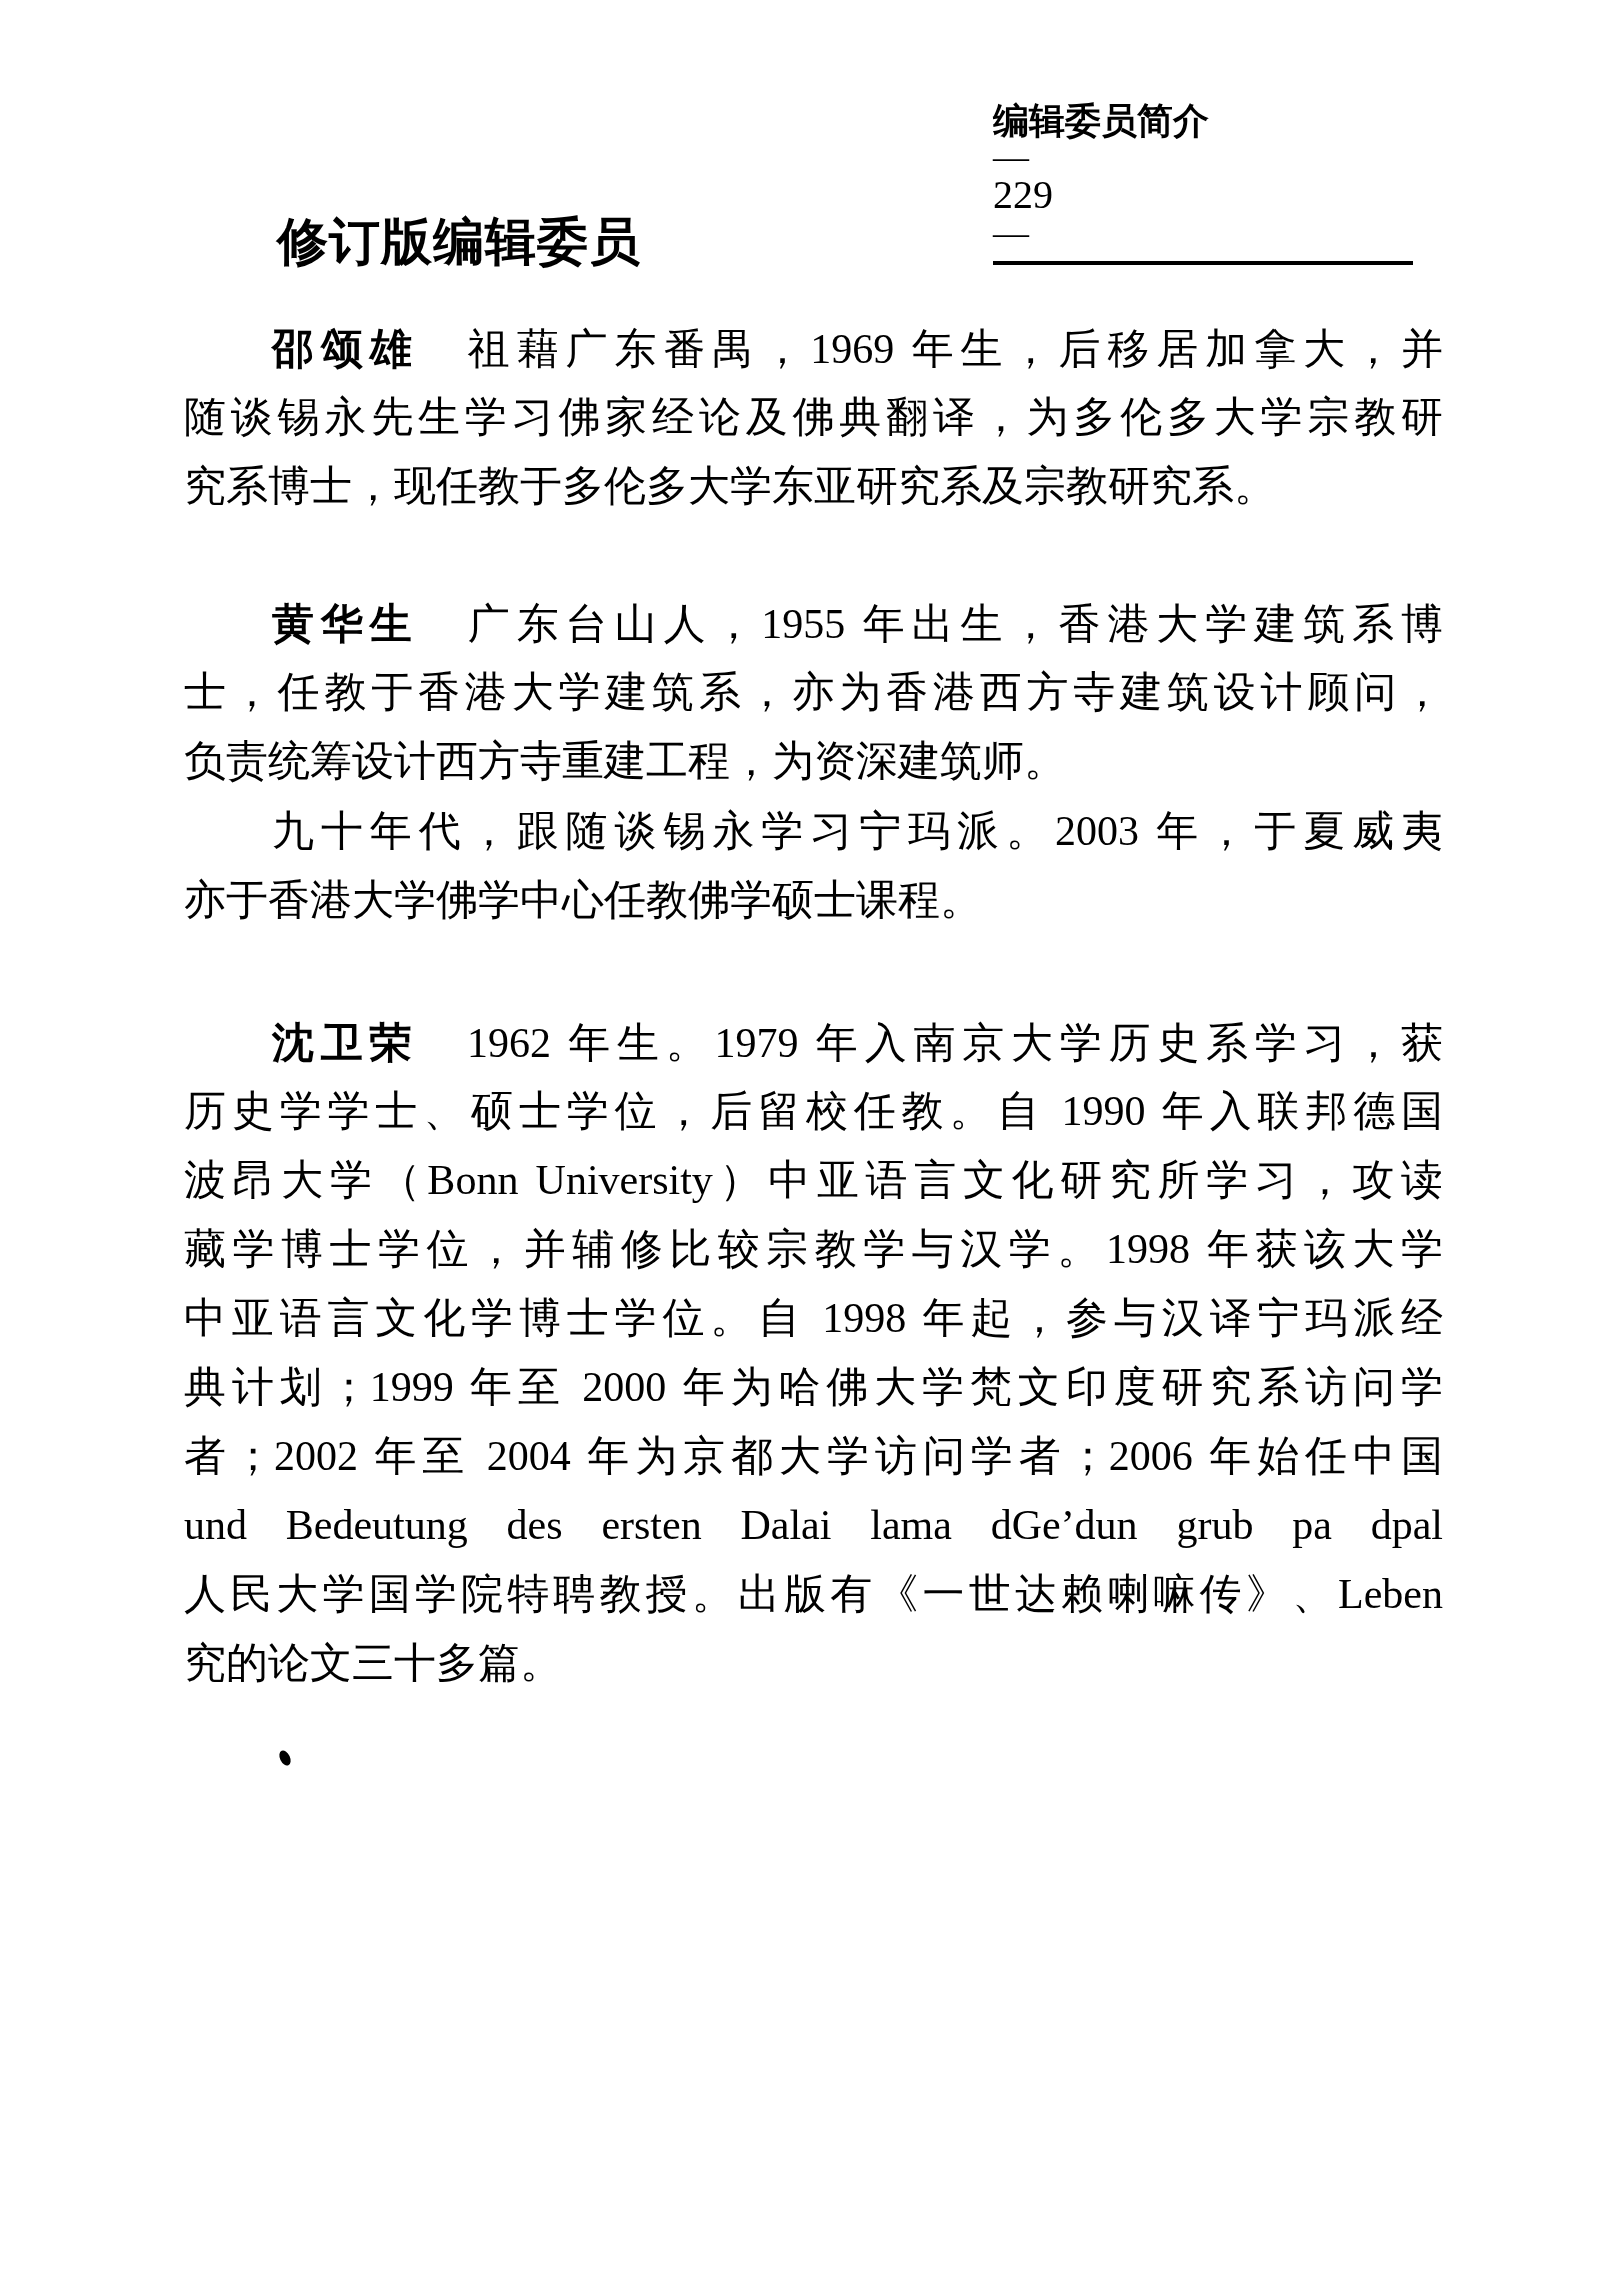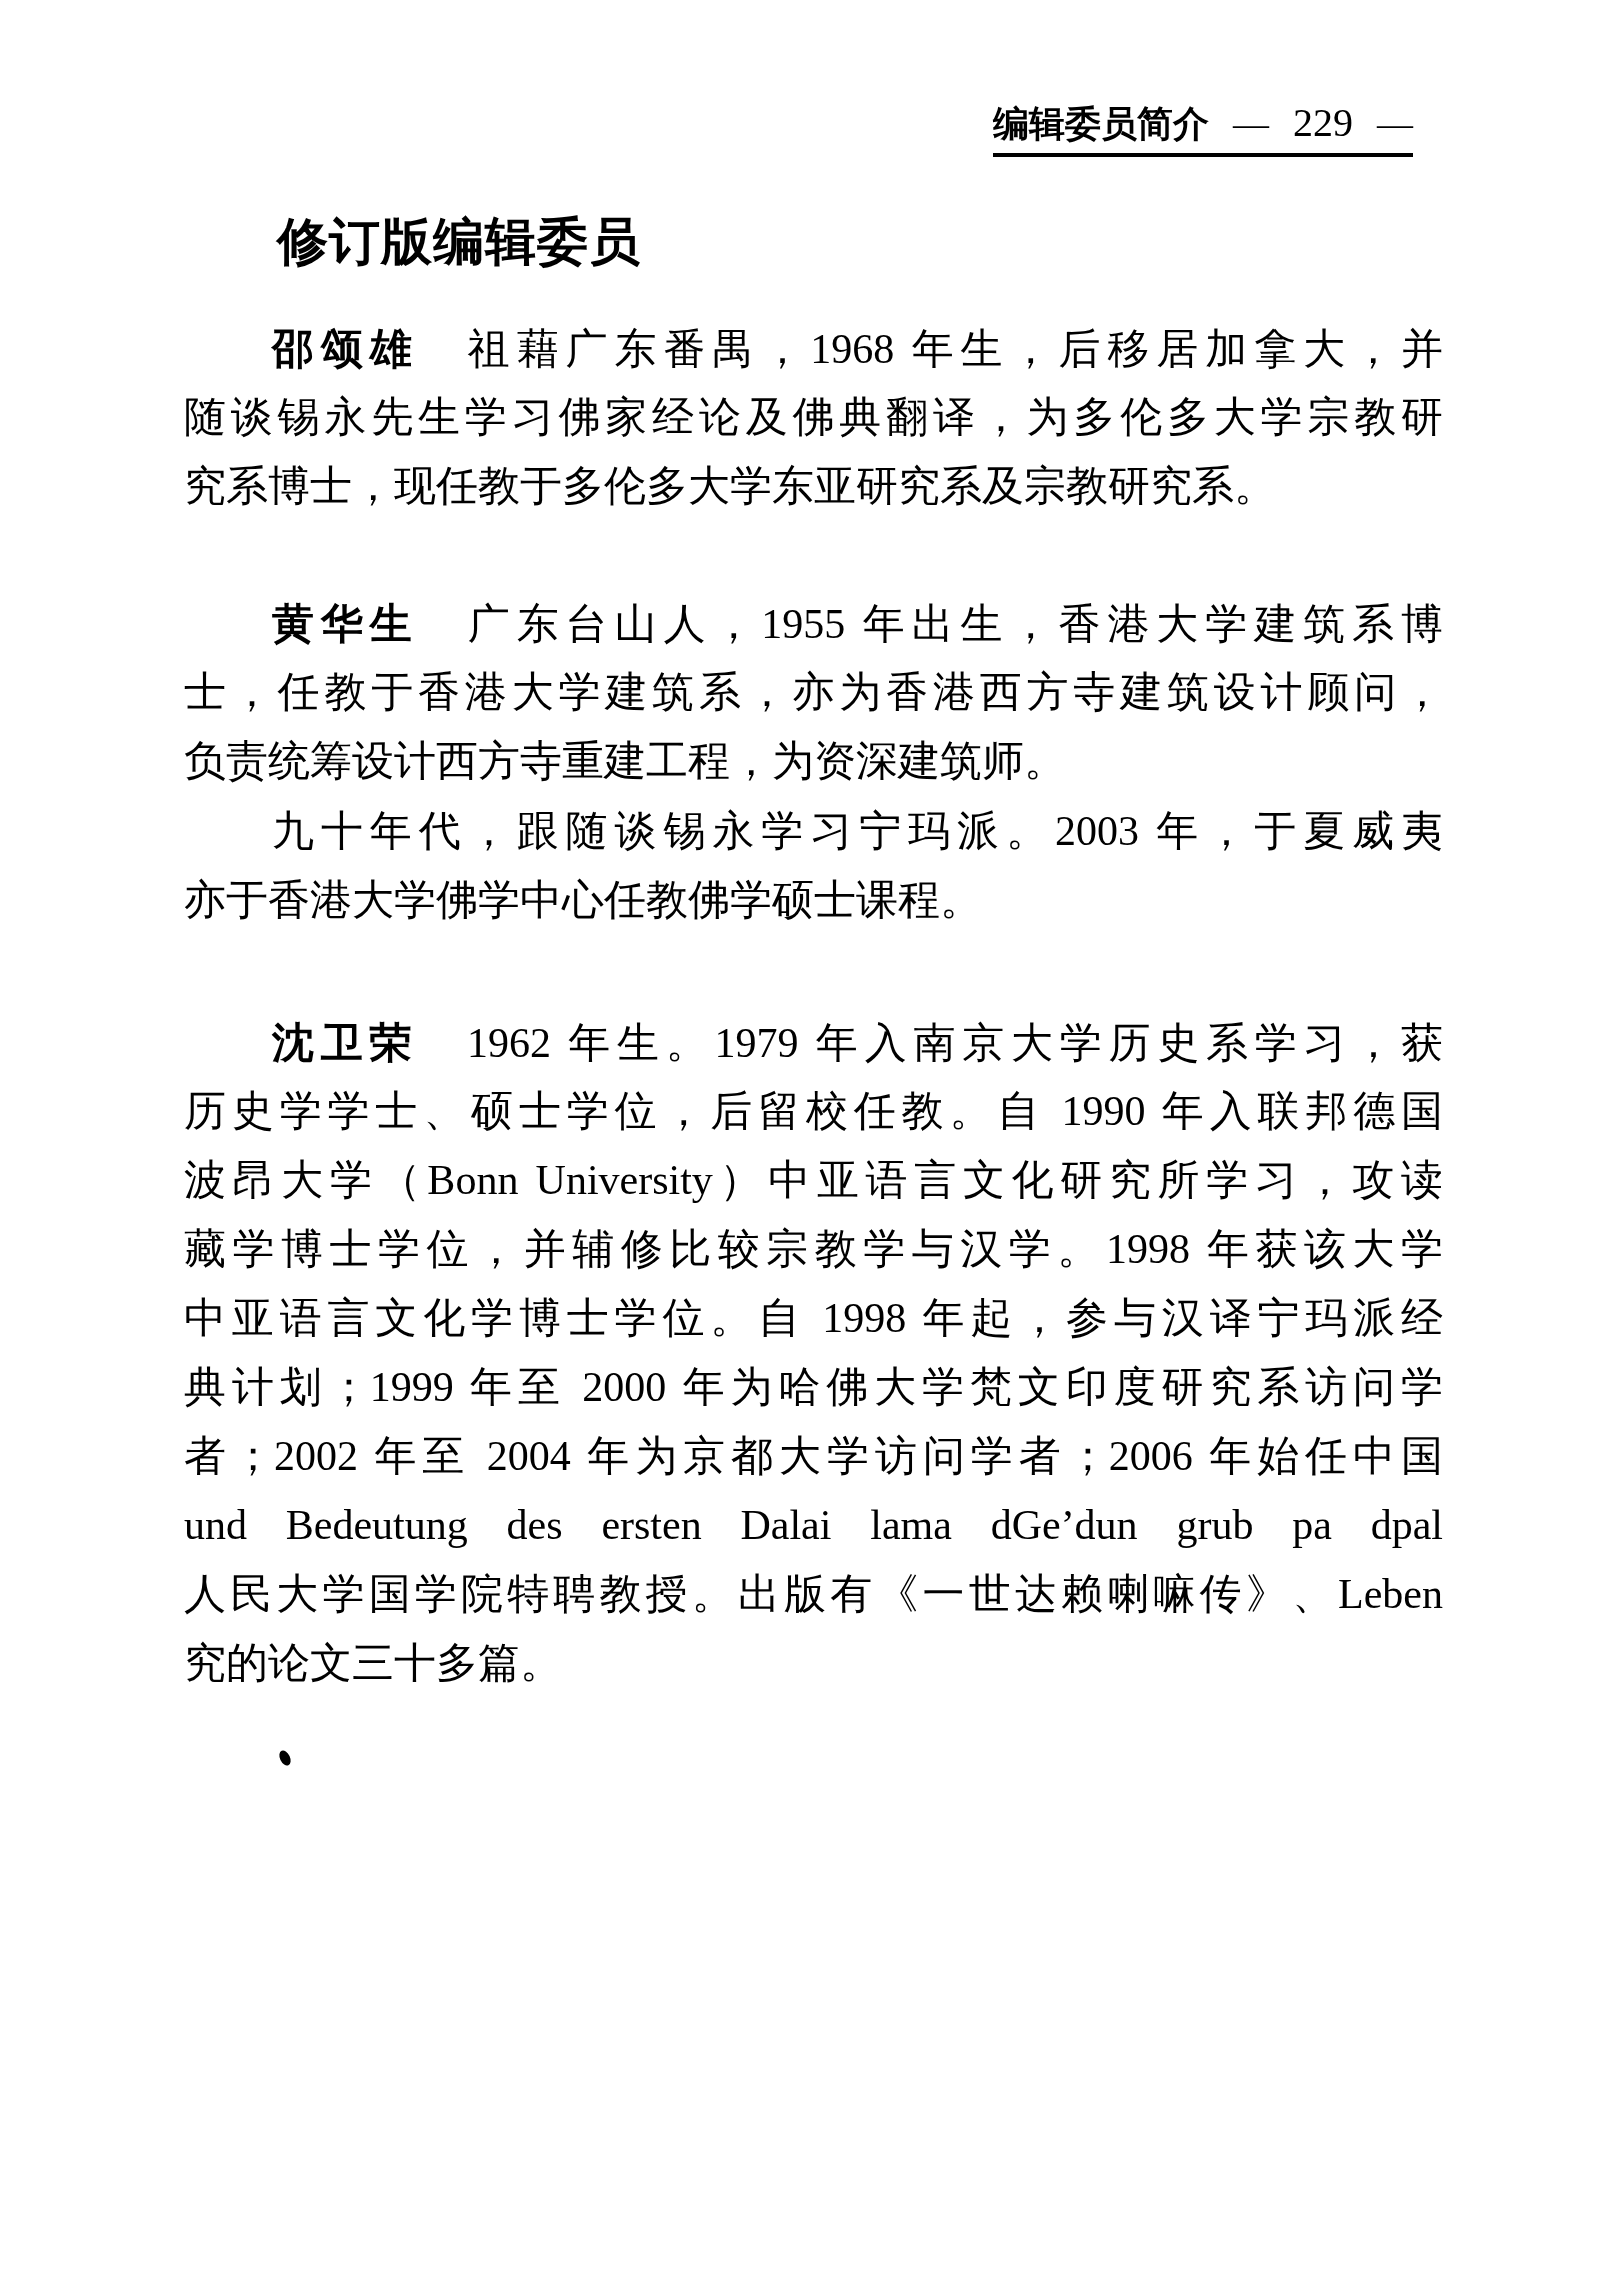--- a/index.html
+++ b/index.html
@@ -20,20 +20,21 @@
     width: 420px;
     display: flex;
     justify-content: space-between;
     align-items: baseline;
     border-bottom: 4px solid #000;
     padding-bottom: 10px;
     font-family: "Liberation Sans", "DejaVu Sans", sans-serif;
     font-weight: bold;
     font-size: 36px;
     line-height: 1;
+    flex-direction: column;
   }
   .header .dash {
     font-family: "Liberation Serif", "DejaVu Serif", serif;
     font-weight: normal;
   }
   .header .pnum {
     font-family: "Liberation Serif", "DejaVu Serif", serif;
     font-weight: normal;
     font-size: 40px;
   }
@@ -96,21 +97,21 @@
     <span>编辑委员简介</span>
     <span class="dash">—</span>
     <span class="pnum">229</span>
     <span class="dash">—</span>
   </div>
 
   <div class="title">修订版编辑委员</div>
 
   <div class="bodytext">
       <div class="para">
-        <div class="tline first"><span class="bname">邵颂雄</span><span>　祖藉广东番禺，1968 年生，后移居加拿大，并</span></div>
+        <div class="tline first"><span class="bname">邵颂雄</span><span>　祖藉广东番禺，1969 年生，后移居加拿大，并</span></div>
         <div class="tline"><span>随谈锡永先生学习佛家经论及佛典翻译，为多伦多大学宗教研</span></div>
         <div class="tline last"><span>究系博士，现任教于多伦多大学东亚研究系及宗教研究系。</span></div>
       </div>
       <div class="para">
         <div class="tline first"><span class="bname">黄华生</span><span>　广东台山人，1955 年出生，香港大学建筑系博</span></div>
         <div class="tline"><span>士，任教于香港大学建筑系，亦为香港西方寺建筑设计顾问，</span></div>
         <div class="tline last"><span>负责统筹设计西方寺重建工程，为资深建筑师。</span></div>
       </div>
       <div class="para">
         <div class="tline first"><span>九十年代，跟随谈锡永学习宁玛派。2003 年，于夏威夷</span></div>

